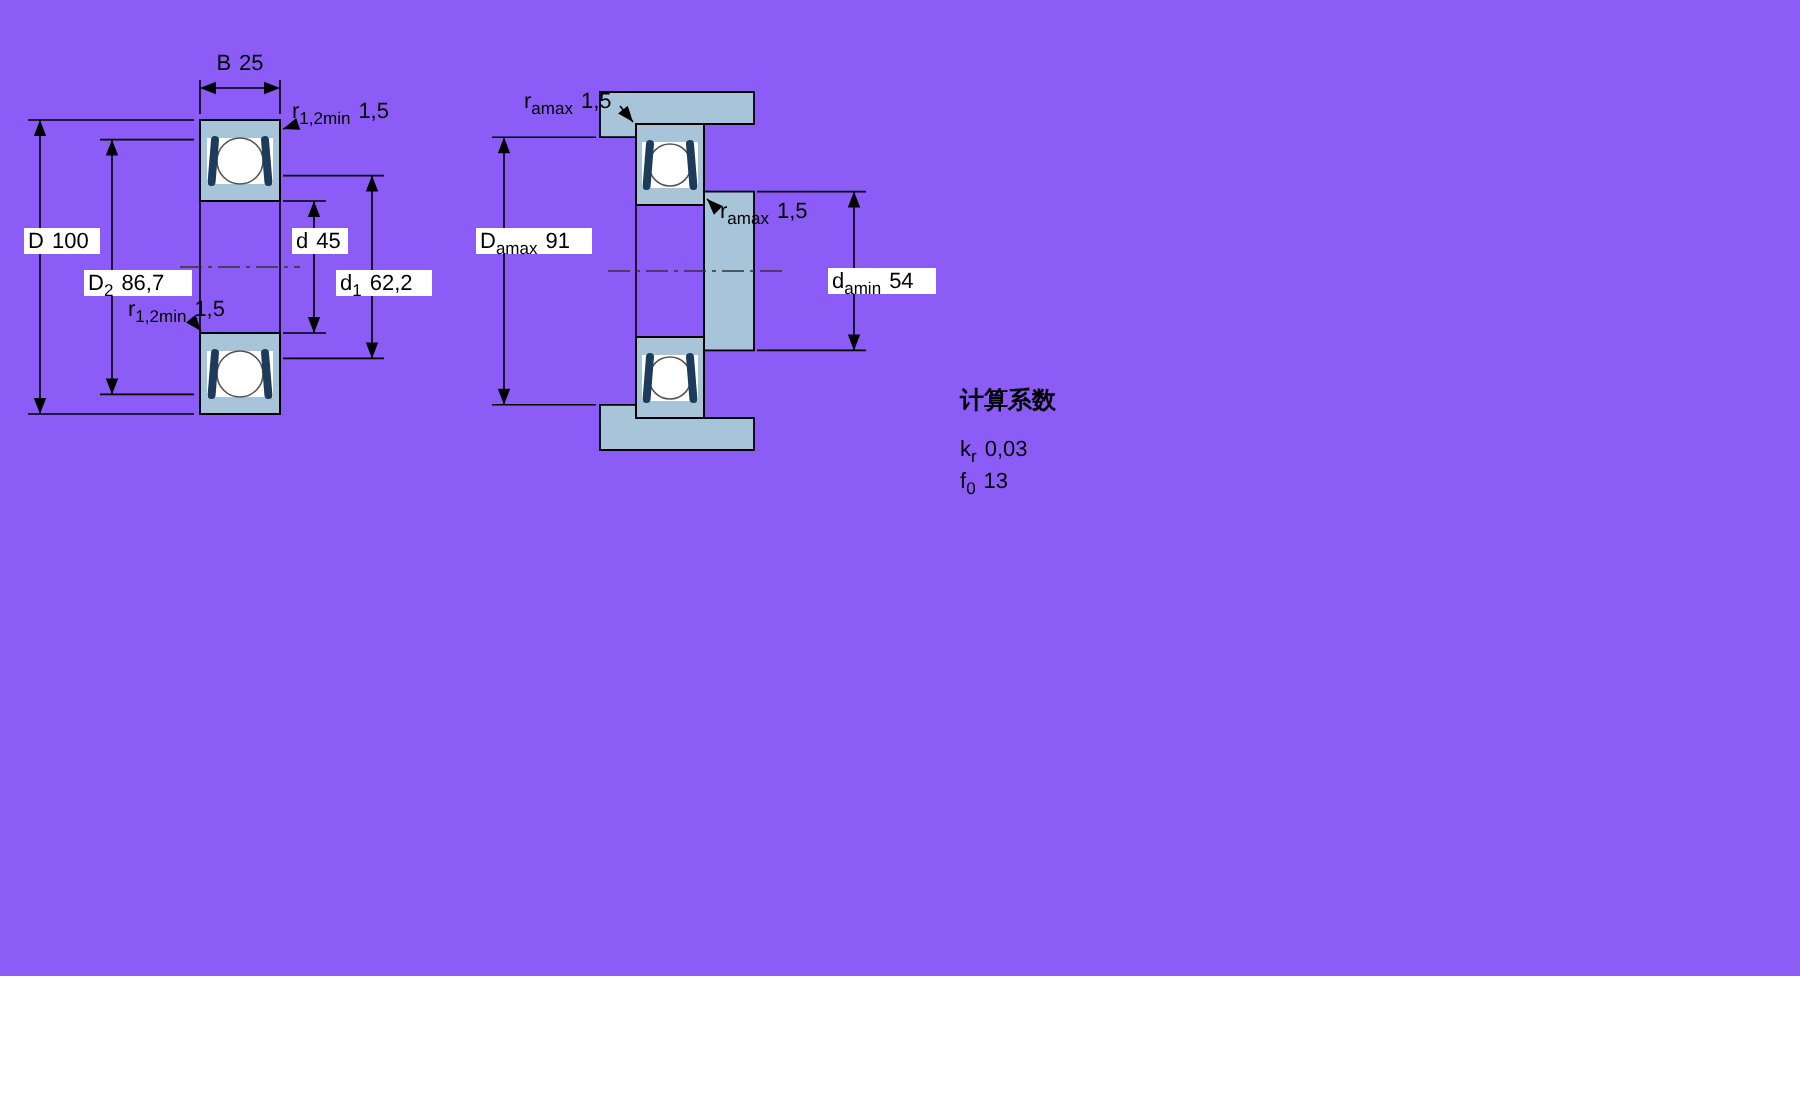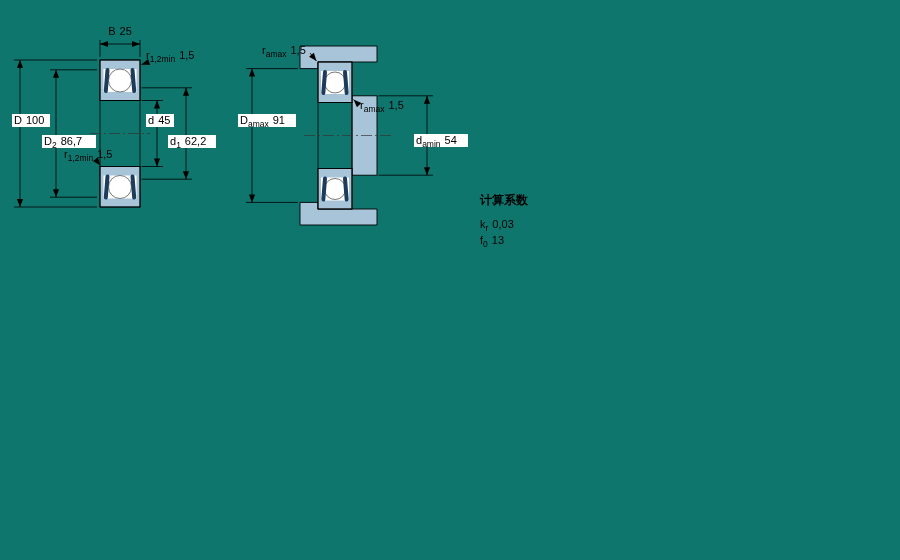--- a/index.html
+++ b/index.html
@@ -1,16 +1,16 @@
 <!DOCTYPE html>
 <html><head>
 <meta charset="utf-8">
 <style>
   html,body{margin:0;padding:0;background:#fff}
-  .stage{position:relative;width:900px;height:560px;background:#0f766e;overflow:hidden;
+  .stage{position:relative;width:900px;height:488px;background:#8b5cf6;overflow:hidden;
          font-family:"Liberation Sans","DejaVu Sans",sans-serif}
   svg{display:block}
   .thin{stroke:#000;stroke-width:.8;fill:none}
   .dim{stroke:#000;stroke-width:.8;fill:none;marker-start:url(#arr);marker-end:url(#arr)}
   .leader{stroke:#000;stroke-width:.8;fill:none;marker-end:url(#arr)}
   .fillblue{fill:#a7c4d8;stroke:#000;stroke-width:.9}
   .cavity{fill:#ffffff}
   .ball{fill:#ffffff;stroke:#555;stroke-width:.8}
   .seal{stroke:#1d3c5c;stroke-width:4;stroke-linecap:round}
   .cl{stroke:#333;stroke-width:.7;stroke-dasharray:11 3 2 3;fill:none}

